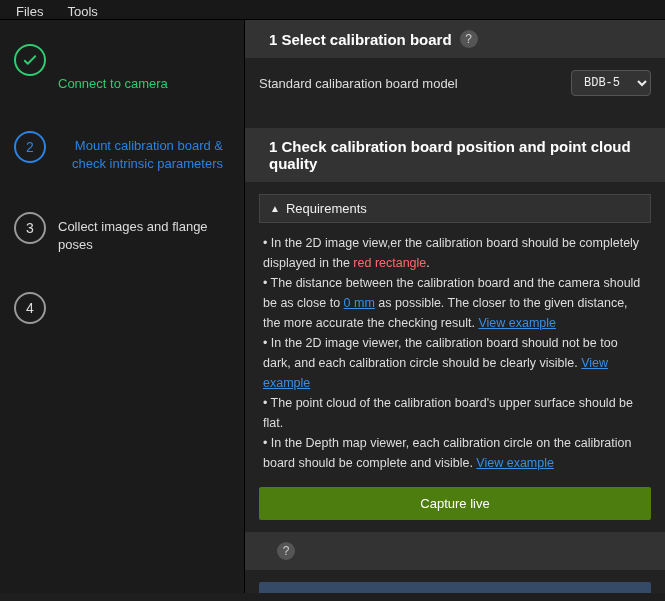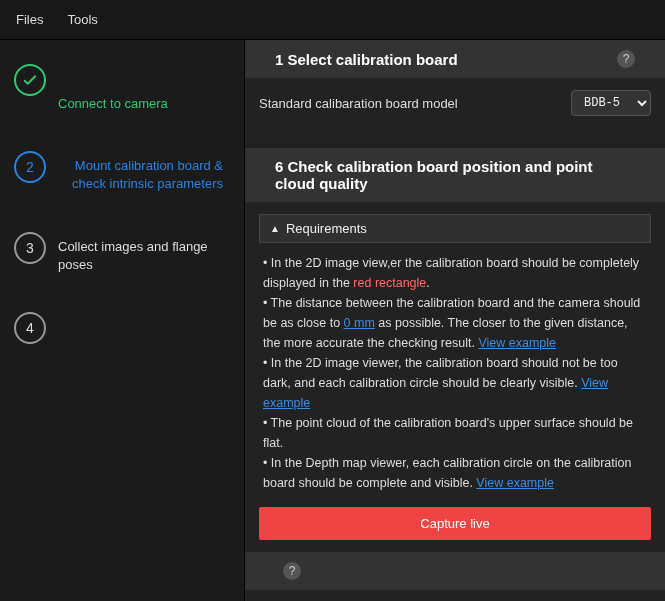--- a/index.html
+++ b/index.html
@@ -8,22 +8,22 @@
     color: #e0e0e0;
     font-family: -apple-system, BlinkMacSystemFont, "Segoe UI", Arial, sans-serif;
     font-size: 13px;
     width: 665px;
     height: 601px;
     overflow: hidden;
   }
   .menubar {
     display: flex;
     background: #181818;
-    height: 40px;
-    align-items: center;
+    height: 20px;
+    align-items: flex-start;
     padding: 0 4px;
     border-bottom: 1px solid #000;
   }
   .menubar .menu-item {
     padding: 4px 12px;
     color: #ddd;
     cursor: pointer;
   }
   .main {
     display: flex;
@@ -77,27 +77,26 @@
     max-width: 165px;
   }
   .check-svg { width: 18px; height: 18px; }
   .content {
     flex: 1;
     background: #222;
     overflow-y: auto;
   }
   .section-header {
     background: #333;
-    padding: 10px 30px;
+    padding: 10px 24px;
     font-weight: bold;
     color: #fff;
     font-size: 15px;
     display: flex;
     align-items: center;
-    justify-content: space-between;
   }
   .help-badge {
     width: 18px;
     height: 18px;
     border-radius: 50%;
     background: #555;
     color: #ccc;
     display: inline-flex;
     align-items: center;
     justify-content: center;
@@ -153,21 +152,21 @@
     width: calc(100% - 0px);
     text-align: center;
     padding: 9px;
     border: none;
     border-radius: 2px;
     color: #fff;
     cursor: pointer;
     font-size: 13px;
     margin-top: 14px;
   }
-  .btn-primary { background: #ef4444; }
+  .btn-primary { background: #4d7c0f; }
   .btn-secondary { background: #344a66; color: #cfe0f5; }
   ::-webkit-scrollbar { width: 10px; }
   ::-webkit-scrollbar-track { background: #1e1e1e; }
   ::-webkit-scrollbar-thumb { background: #444; }
 </style>
 </head>
 <body>
 
 <div class="menubar">
   <div class="menu-item">Files</div>
@@ -211,21 +210,21 @@
     <div class="section-body">
       <div class="row">
         <span class="row-label">Standard calibaration board model</span>
         <select class="dropdown">
           <option>BDB-5</option>
         </select>
       </div>
     </div>
 
     <div class="section-header">
-      <span>6 Check calibration board position and point cloud quality</span>
+      <span>1 Check calibration board position and point cloud quality</span>
     </div>
     <div class="section-body">
       <div class="req-header">
         <span class="caret">▲</span>
         <span>Requirements</span>
       </div>
       <div class="req-body">
         <div>
           <span>• In the 2D image view,er the calibration board should be completely displayed in the </span><span class="red">red rectangle</span><span>.</span>
         </div>

